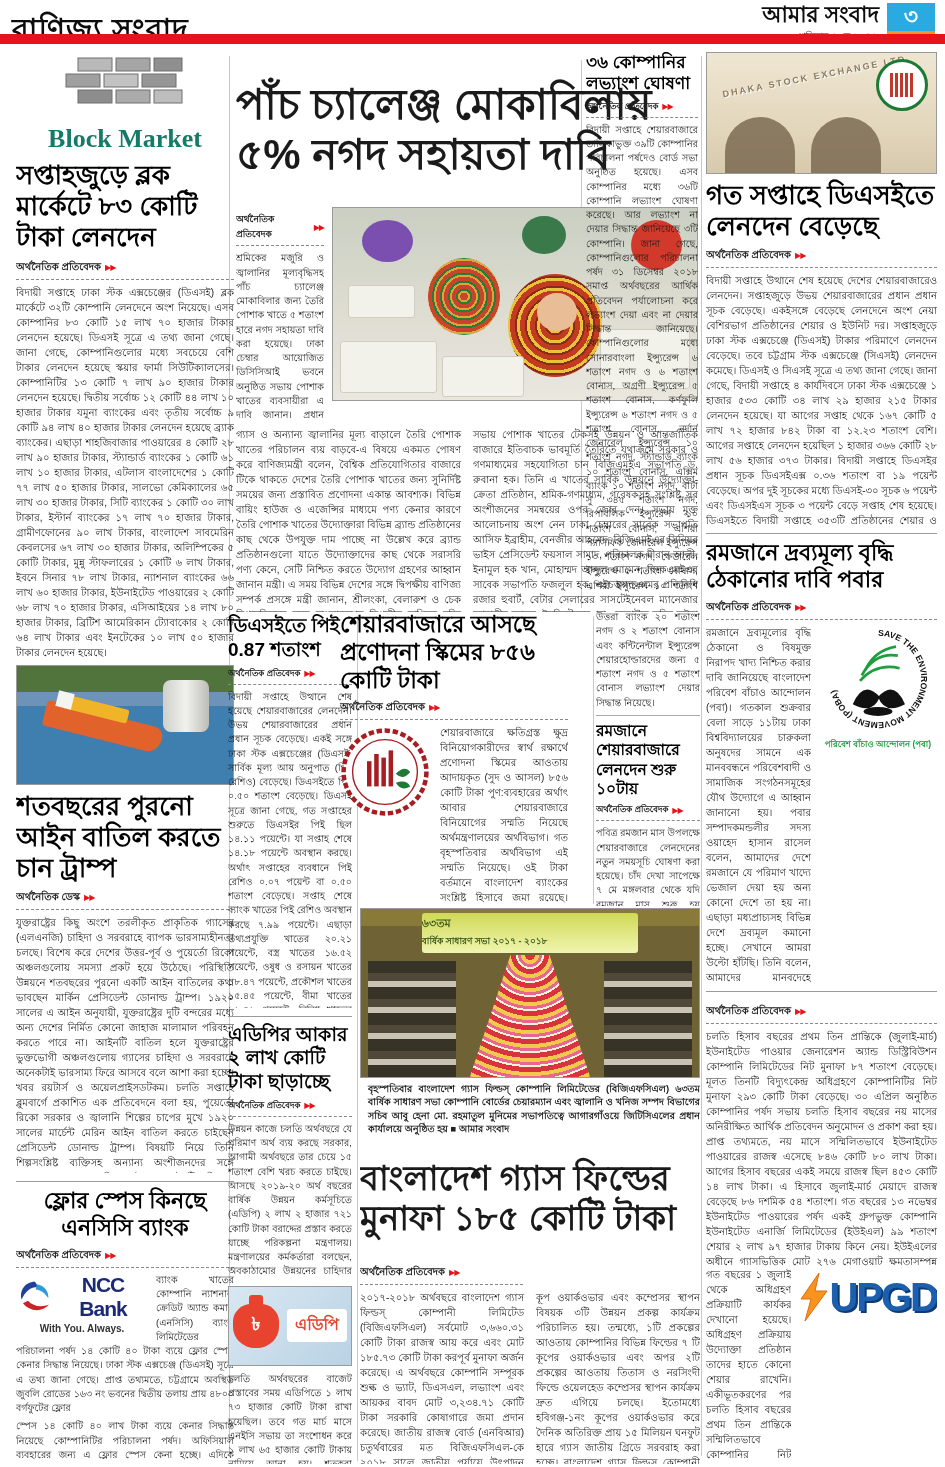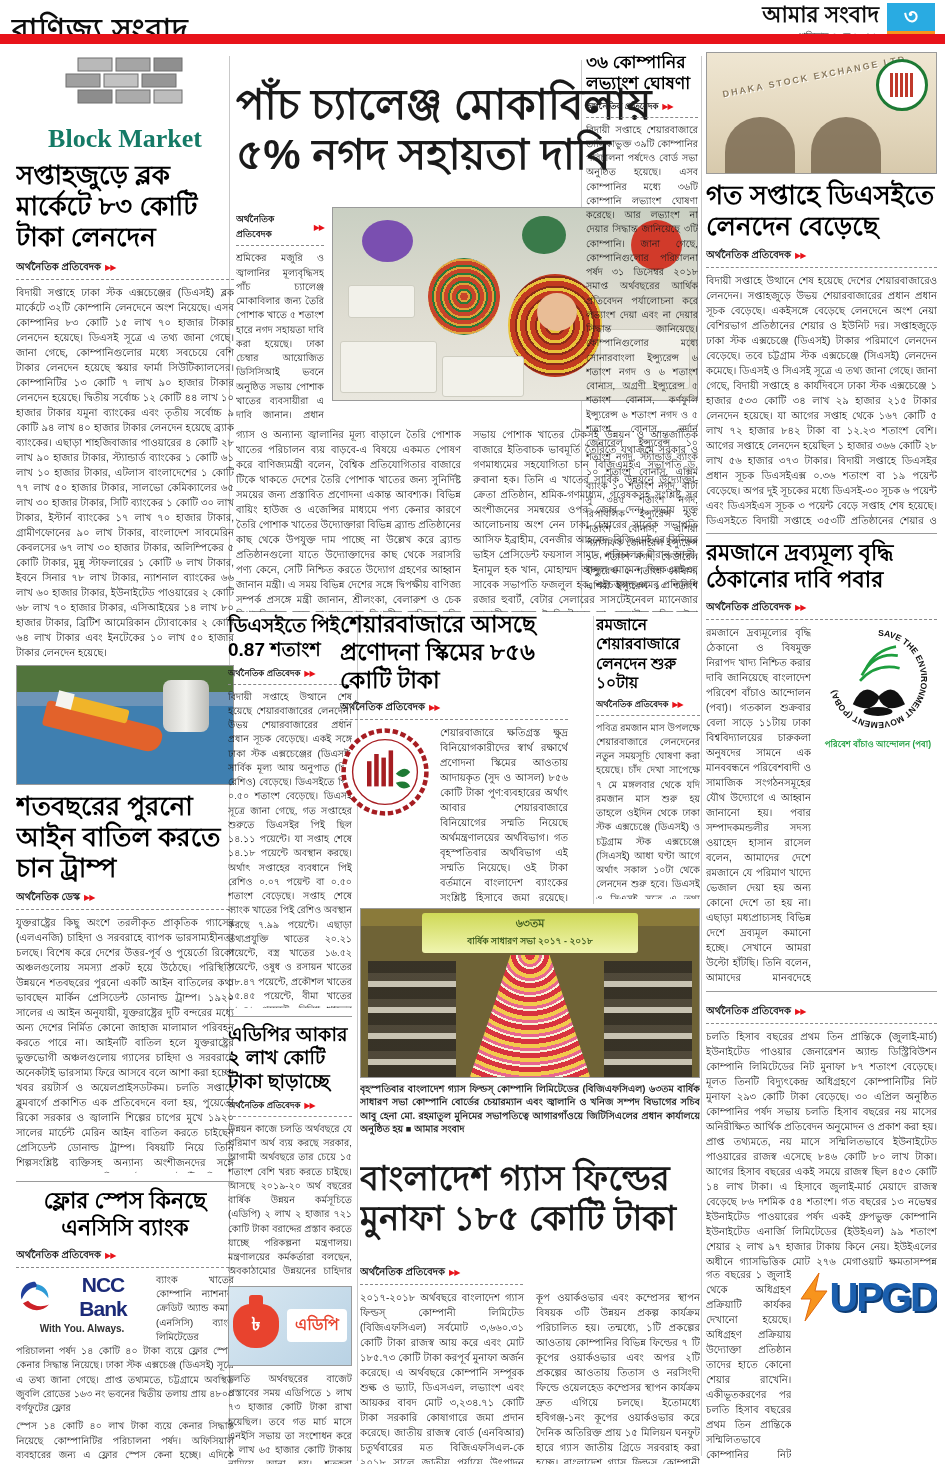--- a/index.html
+++ b/index.html
@@ -47,21 +47,21 @@
   .dse-minilogo{position:absolute;right:8px;top:6px;width:46px;height:46px;border-radius:50%;background:#fff;
     border:3px solid #1d7a34;display:flex;align-items:center;justify-content:center;}
   .dse-minilogo .hatch{width:24px;height:24px;background:repeating-linear-gradient(90deg,#c0392b 0 3px,#fff 3px 5px);}
   .ph-ship{width:100%;height:120px;background:linear-gradient(180deg,#51743c 0 22%,#6d94b8 22% 34%,#3f7fb0 34% 100%);}
   .ship-hull{position:absolute;left:26px;top:48px;width:120px;height:26px;background:#e2622b;border-radius:4px 10px 14px 4px;transform:rotate(14deg);}
   .ship-deck{position:absolute;left:46px;top:36px;width:66px;height:14px;background:#f0b429;transform:rotate(14deg);border-radius:3px;}
   .ship-bridge{position:absolute;left:40px;top:26px;width:16px;height:16px;background:#f4f4f0;transform:rotate(14deg);}
   .tank{position:absolute;right:24px;top:14px;width:46px;height:52px;background:linear-gradient(90deg,#cfcfcb,#f1f1ed,#bdbdb8);border-radius:8px;}
   .ph-conf{width:100%;height:170px;background:linear-gradient(180deg,#8a7a3a 0 10%,#6f6336 10% 100%);}
   .conf-banner{position:absolute;left:18%;top:4px;width:64%;height:40px;background:linear-gradient(180deg,#cfd957,#f0f5b0);
-    border-radius:3px;text-align:center;color:#3d5a1e;}
+    border-radius:3px;text-align:left;color:#3d5a1e;}
   .conf-banner .b1{font-size:11px;font-weight:bold;margin-top:2px;}
   .conf-banner .b2{font-size:9px;font-weight:bold;}
   .conf-table{position:absolute;left:32%;top:46px;width:36%;height:124px;background:repeating-radial-gradient(circle at 50% 0,#d8333f 0 5px,#f2c94c 5px 9px,#e8668f 9px 12px,#f7f3d8 12px 14px);
     clip-path:polygon(34% 0,66% 0,100% 100%,0 100%);}
   .conf-side{position:absolute;top:52px;width:26%;height:118px;background:repeating-linear-gradient(180deg,#2e2a24 0 12px,#4a443a 12px 20px,#d8d4c8 20px 26px);opacity:.85;}
   .ph-adp{width:100%;height:80px;background:linear-gradient(135deg,#d9e8f2,#b9d2e4);display:flex;align-items:center;justify-content:center;gap:8px;}
   .adp-bag{position:relative;width:46px;height:44px;background:#e8432e;border-radius:40% 40% 48% 48%;display:flex;align-items:center;justify-content:center;}
   .adp-bag:before{content:"";position:absolute;top:-9px;left:16px;width:14px;height:10px;background:#e8432e;border-radius:3px 3px 0 0;}
   .adp-taka{color:#fff;font-size:18px;font-weight:bold;}
   .adp-label{background:#fff;border-radius:4px;padding:3px 8px;color:#e8432e;font-size:16px;font-weight:bold;}
@@ -69,21 +69,21 @@
   .ncc-wrap{float:left;width:132px;margin:0 8px 4px 0;text-align:center;}
   .ncc-row{display:flex;align-items:center;justify-content:center;gap:4px;}
   .ncc-name{font-size:21px;font-weight:bold;color:#1b2a77;letter-spacing:-1px;}
   .ncc-tag{font-size:10px;color:#333;margin-top:2px;font-weight:bold;}
   .upgd-wrap{float:right;margin:6px 0 2px 8px;display:flex;align-items:center;}
   .upgd-text{font-size:40px;font-weight:bold;color:#1b5fae;letter-spacing:-2px;text-shadow:2px 2px 0 #0d3c74;}
   .poba-wrap{float:right;width:118px;margin:0 0 4px 8px;text-align:center;}
   .poba-cap{font-size:8.5px;font-weight:bold;color:#1e9e3e;margin-top:1px;}
   .dsering-wrap{float:left;width:92px;margin:2px 8px 2px 0;}
   
-  .caption{font-size:9.5px;font-weight:bold;line-height:1.4;color:#222;text-align:justify;margin:4px 0 6px 0;}
+  .caption{font-size:9.5px;font-weight:bold;line-height:1.4;color:#222;text-align:justify;margin:4px 0 6px 8px;}
   .twocol{columns:2;column-gap:12px;}
 </style>
 </head>
 <body>
 
 <div id="page">
 
   <div class="masthead-left">বাণিজ্য সংবাদ</div>
   <div class="brand-box">
     <div class="brand-title">আমার সংবাদ</div>
@@ -312,20 +312,21 @@
             <rect x="54" y="26" width="5" height="40"></rect>
         </g>
         <path d="M62,52 q10,-10 16,-2 q-8,10 -16,2z" fill="#1e7a34"></path>
         <path d="M62,62 q12,-4 16,4 q-10,6 -16,-4z" fill="#1e7a34"></path>
       </svg>
     </div>
     <p class="body clamp" style="max-height:236px;">শেয়ারবাজারে ক্ষতিগ্রস্ত ক্ষুদ্র বিনিয়োগকারীদের স্বার্থ রক্ষার্থে প্রণোদনা স্কিমের আওতায় আদায়কৃত (সুদ ও আসল) ৮৫৬ কোটি টাকা পুণ:ব্যবহারের অর্থাৎ আবার শেয়ারবাজারে বিনিয়োগের সম্মতি নিয়েছে অর্থমন্ত্রণালয়ের অর্থবিভাগ। গত বৃহস্পতিবার অর্থবিভাগ এই সম্মতি নিয়েছে। ওই টাকা বর্তমানে বাংলাদেশ ব্যাংকের সংশ্লিষ্ট হিসাবে জমা রয়েছে। প্রণোদনা স্কিমের আওতায় ক্ষুদ্র বিনিয়োগকারীদের সহজ শর্তে ইনভেস্টমেন্ট কর্পোরেশন অব বাংলাদেশের (আইসিবি) মাধ্যমে ঋণ বিতরনকৃত ঋণের ৮৫৬ কোটি টাকা আদায় হয়েছে। যে অর্থ আবার বিনিয়োগে সম্মতি দিয়েছে অর্থবিভাগ। শেয়ারবাজারের লেনদেনে নিম্নগতির ধারা প্রতিরোধে এই সম্মতি দেওয়া হয়েছে। প্রণোদনা স্কিমের আদায়কৃত অর্থ পুণ:ব্যবহারের পাশাপাশি মেয়াদ বাড়ানো হয়েছে। এই মেয়াদ ২০১৯ সালের ৩১ ডিসেম্বরের পরিবর্তে ২০২২ সালের ৩১ ডিসেম্বর পর্যন্ত বর্ধিত করা হয়েছে। উল্লেখ্য, বিনিয়োগকারীদের স্বার্থ রক্ষার্থে ২০১২ সালের ৫ মার্চ প্রণোদনা স্কিমের আওতায় ৯০০ কোটি টাকার ফান্ড গঠন করা হয়েছিল। যা ৩ কিস্তিতে ৩০০ কোটি টাকা করে আইসিবির মাধ্যমে ২০১৮ সালের ৪ অক্টোবরের মধ্যে বিতরণ করা হয়। বাংলাদেশ ব্যাংকে, বাংলাদেশ সিকিউরিটিজ আন্ড এক্সচেঞ্জ কমিশন (বিএসইসি) ও আইসিবির সমন্বয়ে গঠিত 'তদারকি কমিটি'র তত্ত্বাবধানে এই ফান্ড বিতরন করা হয়। যার মেয়াদ ছিল ২০১৬ সালের ৩১ ডিসেম্বর পর্যন্ত। পরবর্তীতে মেয়াদ বাড়িয়ে ২০১৯ সালের ৩১ ডিসেম্বর পর্যন্ত করা হয়েছিল।</p>
   </div>
 
   <div class="col" style="left:596px;top:610px;width:104px;height:296px;">
+    <p class="body small" style="border-bottom:1px solid #aaa;padding-bottom:5px;">উত্তরা ব্যাংক ২০ শতাংশ নগদ ও ২ শতাংশ বোনাস এবং কন্টিনেন্টাল ইন্স্যুরেন্স শেয়ারহোল্ডারদের জন্য ৫ শতাংশ নগদ ও ৫ শতাংশ বোনাস লভ্যাংশ দেয়ার সিদ্ধান্ত নিয়েছে।</p>
     <div style="margin-top:5px;">
       <h3 class="h-sm" style="font-size:15.5px;">রমজানে শেয়ারবাজারে লেনদেন শুরু ১০টায়</h3>
       <div class="byline" style="font-size:8.5px;">
         <span>অর্থনৈতিক প্রতিবেদক</span>
         <span class="arr">▶▶</span>
       </div>
       <p class="body small clamp" style="max-height:178px;">পবিত্র রমজান মাস উপলক্ষে শেয়ারবাজারে লেনদেনের নতুন সময়সূচি ঘোষণা করা হয়েছে। চাঁদ দেখা সাপেক্ষে ৭ মে মঙ্গলবার থেকে যদি রমজান মাস শুরু হয় তাহলে ওইদিন থেকে ঢাকা স্টক এক্সচেঞ্জে (ডিএসই) ও চট্টগ্রাম স্টক এক্সচেঞ্জে (সিএসই) আধা ঘণ্টা আগে অর্থাৎ সকাল ১০টা থেকে লেনদেন শুরু হবে। ডিএসই ও সিএসই সূত্রে এ তথ্য জানা গেছে। নতুন সময়সীমা অনুযায়ী, রমজান মাসে ডিএসইতে লেনদেন সকাল ১০টায় শুরু হয়ে দুপুর ২টা পর্যন্ত বিরতিহীনভাবে চলবে। আর ডিএসই'র অফিস সকাল ৯টা থেকে বিকেল সাড়ে ৩টা পর্যন্ত খোলা থাকবে।</p>
     </div>
   </div>
 

